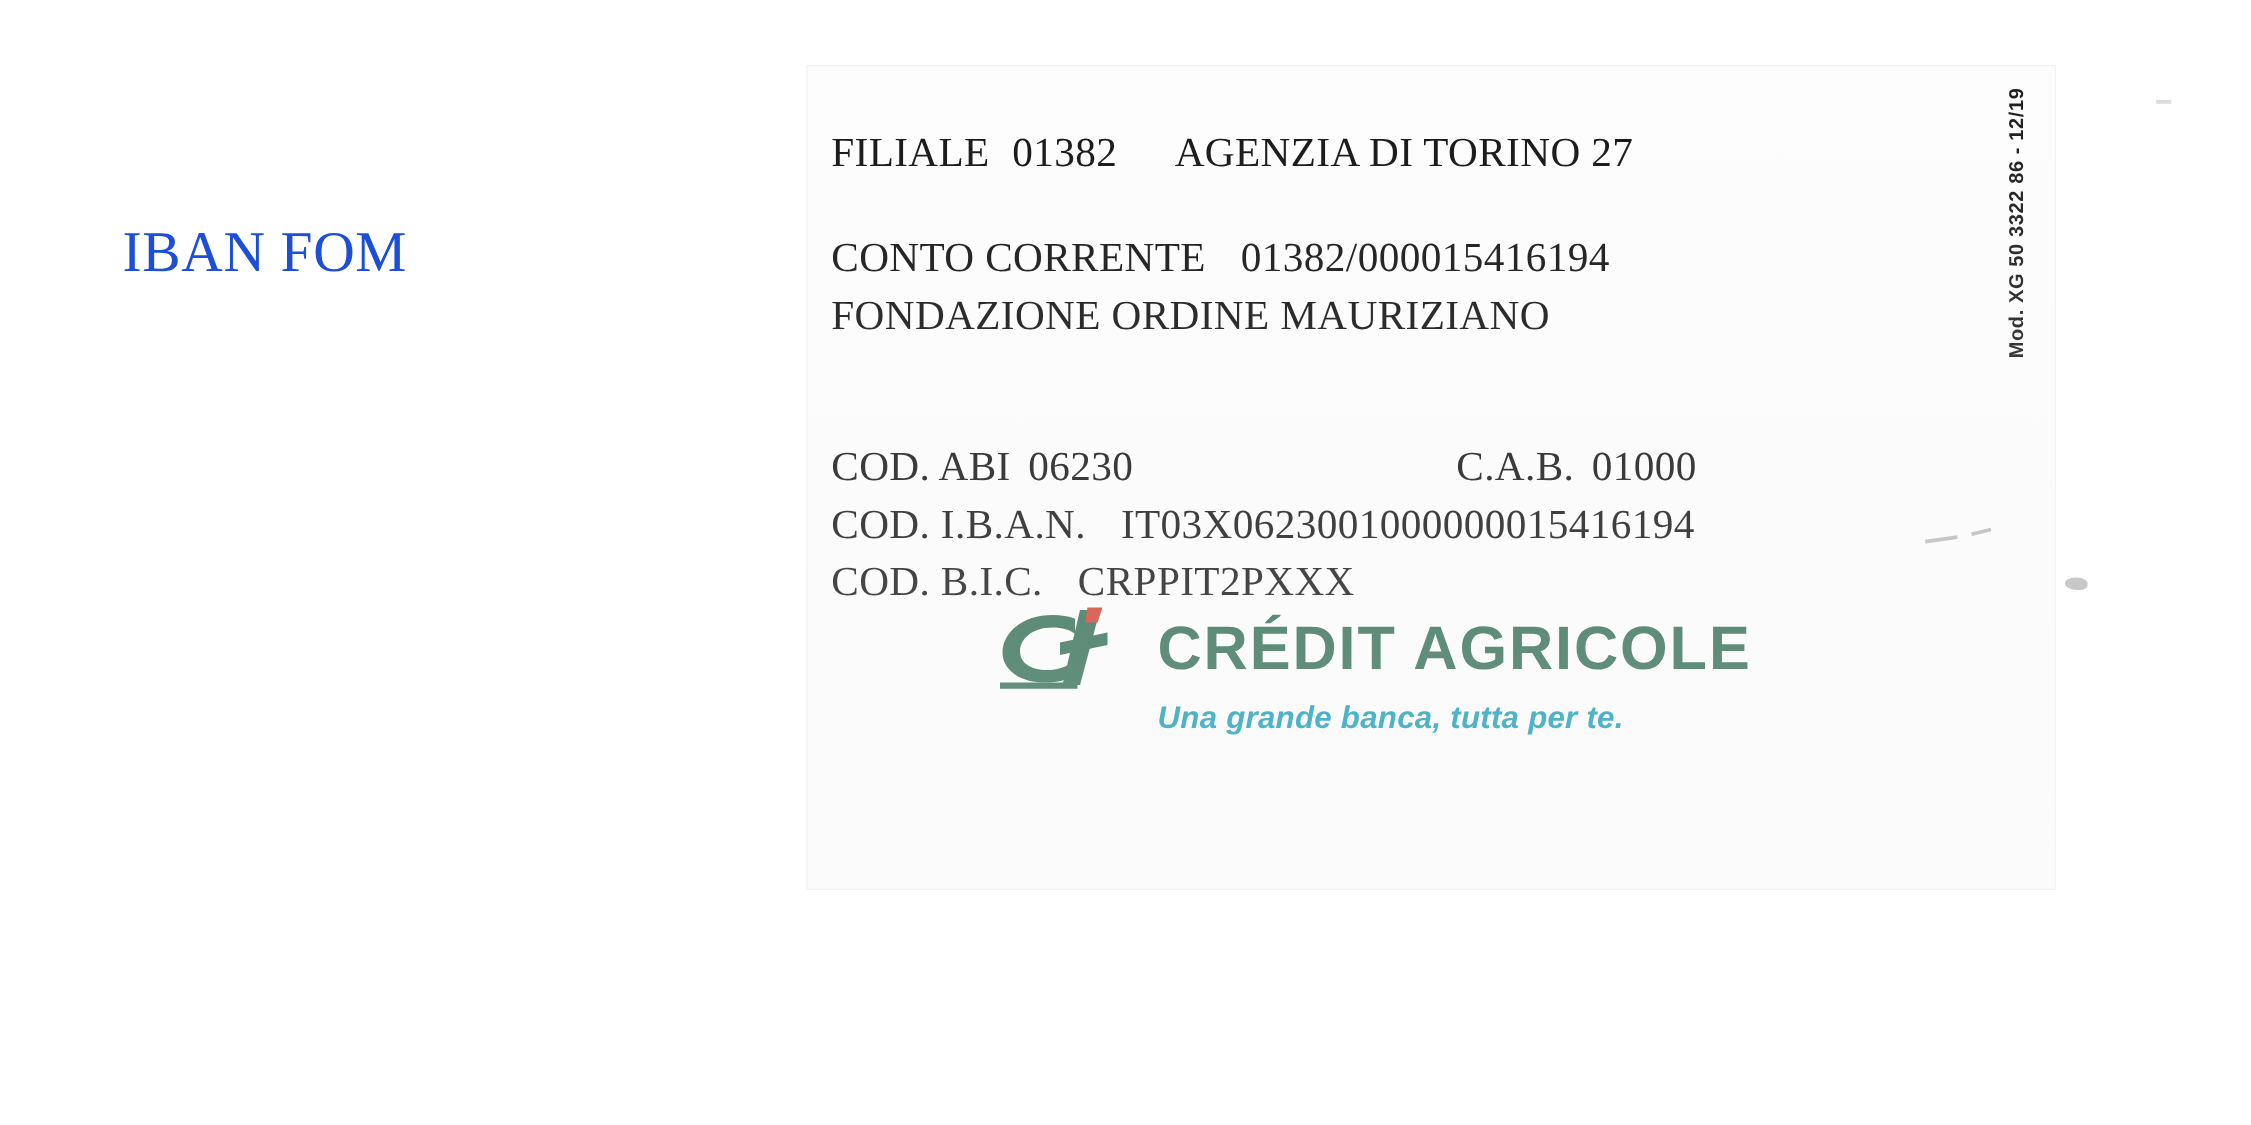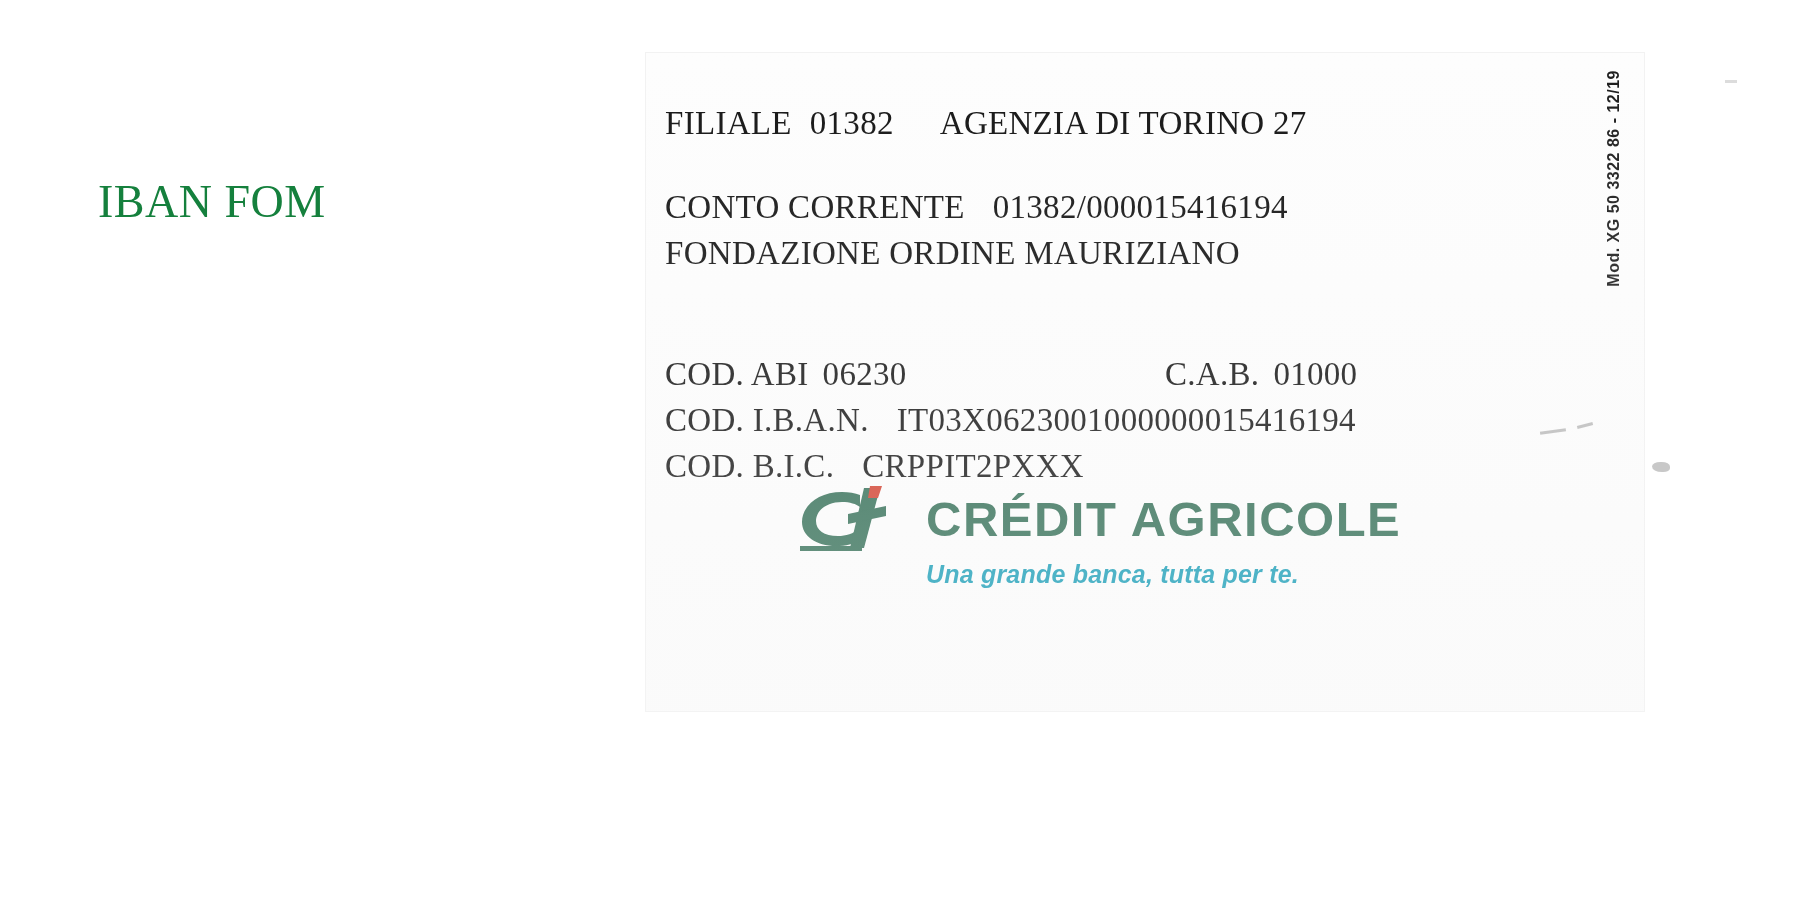--- a/index.html
+++ b/index.html
@@ -17,21 +17,21 @@
   }
 
   
   .left-title {
     position: absolute;
     left: 98px;
     top: 175px;
     font-family: "Liberation Serif", serif;
     font-size: 46px;
     letter-spacing: 0.5px;
-    color: #15803d;
+    color: #1d4ed8;
     white-space: nowrap;
   }
 
   
   .slip {
     position: absolute;
     left: 645px;
     top: 52px;
     width: 1000px;
     height: 660px;

